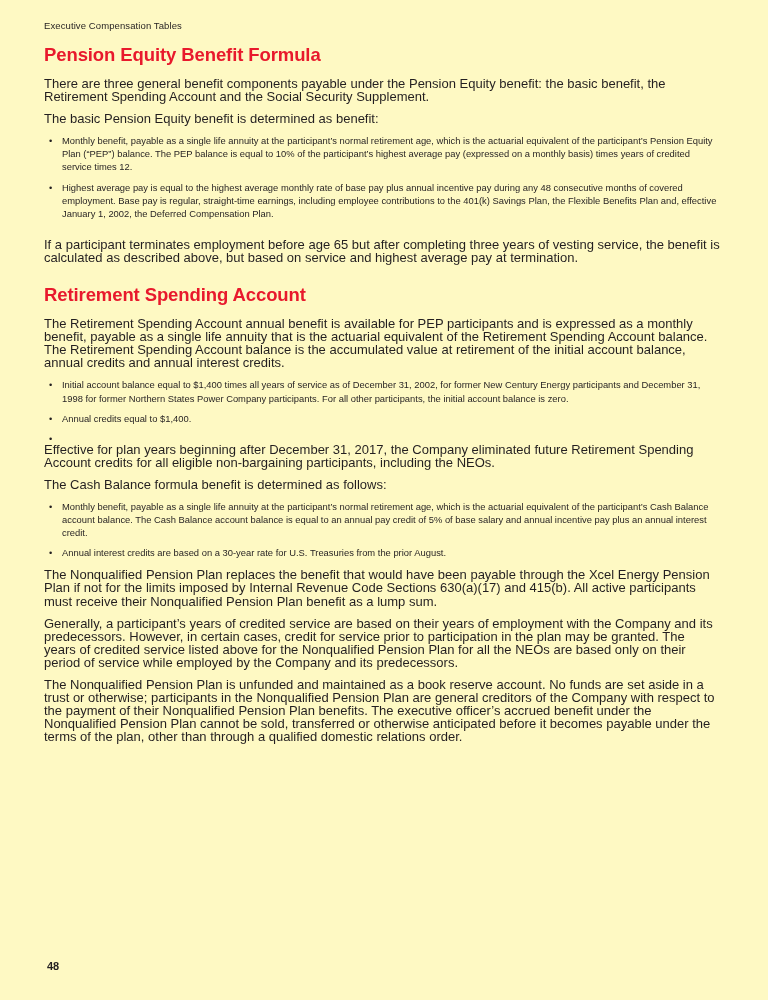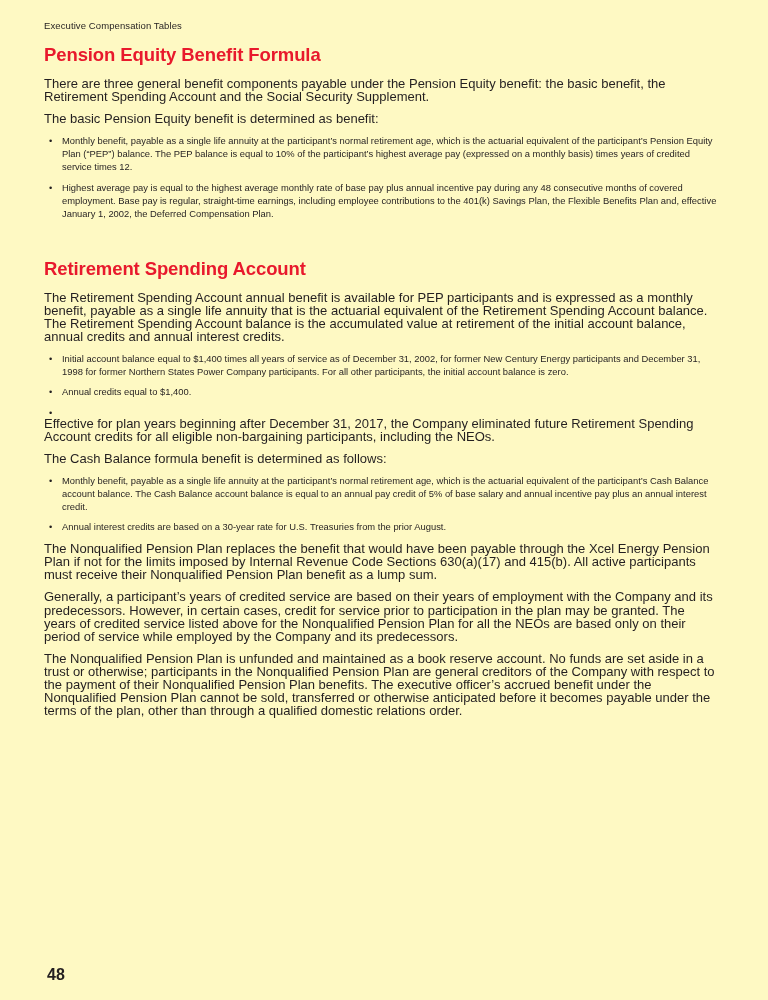--- a/index.html
+++ b/index.html
@@ -72,22 +72,22 @@
   }
   .block {
     margin-bottom: 0;
   }
   .gap-after-list {
     height: 9px;
   }
   .page-number {
     position: absolute;
     left: 47px;
-    bottom: 16px;
-    font-size: 16px;
+    bottom: 28px;
+    font-size: 11px;
     font-weight: bold;
     color: #231f20;
     text-align: center;
   }
 </style>
 </head>
 <body>
 
 <div class="page">
   <div class="content">
@@ -96,20 +96,21 @@
 
     <div class="block">
       <h1 class="section-title">Pension Equity Benefit Formula</h1>
       <p class="body-text">There are three general benefit components payable under the Pension Equity benefit: the basic benefit, the Retirement Spending Account and the Social Security Supplement.</p>
       <p class="body-text">The basic Pension Equity benefit is determined as benefit:</p>
       <ul class="bullets">
         <li><span class="bullet-dot">•</span><span>Monthly benefit, payable as a single life annuity at the participant’s normal retirement age, which is the actuarial equivalent of the participant’s Pension Equity Plan (“PEP”) balance. The PEP balance is equal to 10% of the participant’s highest average pay (expressed on a monthly basis) times years of credited service times 12.</span></li>
         <li><span class="bullet-dot">•</span><span>Highest average pay is equal to the highest average monthly rate of base pay plus annual incentive pay during any 48 consecutive months of covered employment. Base pay is regular, straight-time earnings, including employee contributions to the 401(k) Savings Plan, the Flexible Benefits Plan and, effective January 1, 2002, the Deferred Compensation Plan.</span></li>
       </ul>
       <div class="gap-after-list"></div>
+      <p class="body-text">If a participant terminates employment before age 65 but after completing three years of vesting service, the benefit is calculated as described above, but based on service and highest average pay at termination.</p>
     </div>
 
     <div class="block">
       <h1 class="section-title spaced">Retirement Spending Account</h1>
       <p class="body-text">The Retirement Spending Account annual benefit is available for PEP participants and is expressed as a monthly benefit, payable as a single life annuity that is the actuarial equivalent of the Retirement Spending Account balance. The Retirement Spending Account balance is the accumulated value at retirement of the initial account balance, annual credits and annual interest credits.</p>
       <ul class="bullets">
         <li><span class="bullet-dot">•</span><span>Initial account balance equal to $1,400 times all years of service as of December 31, 2002, for former New Century Energy participants and December 31, 1998 for former Northern States Power Company participants. For all other participants, the initial account balance is zero.</span></li>
         <li><span class="bullet-dot">•</span><span>Annual credits equal to $1,400.</span></li>
         <li><span class="bullet-dot">•</span></li>
       </ul>

